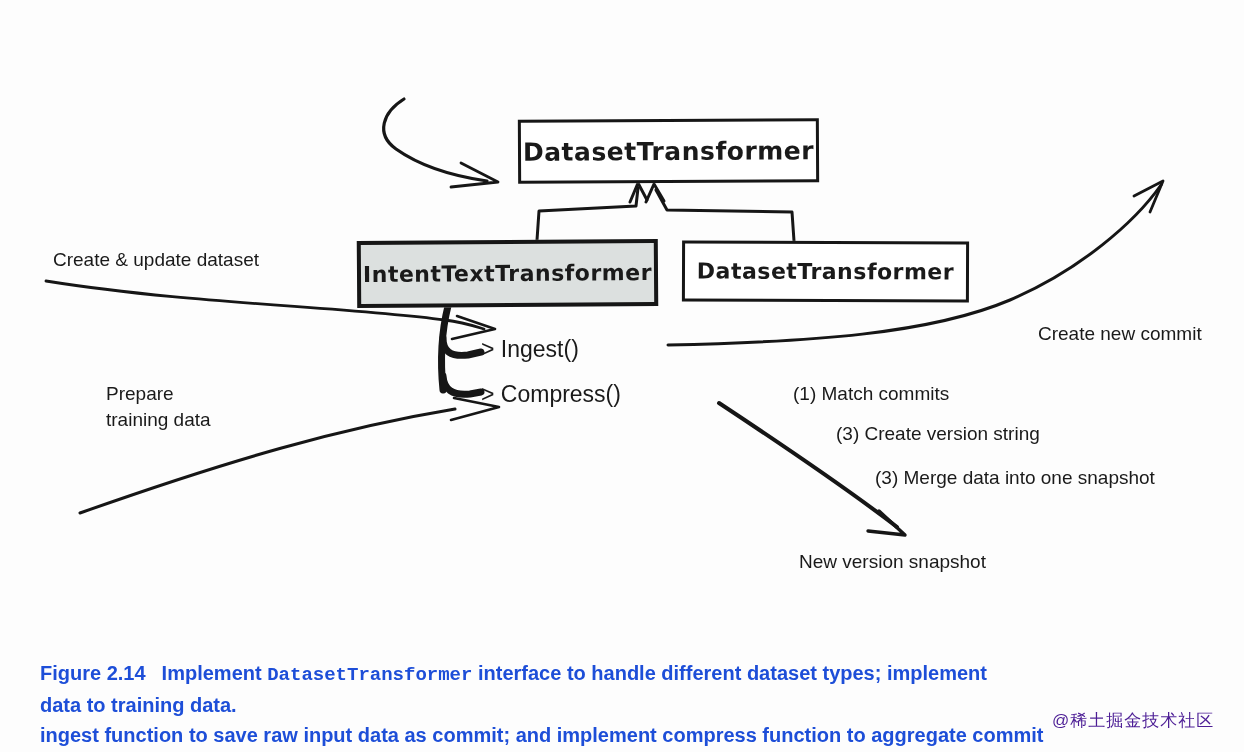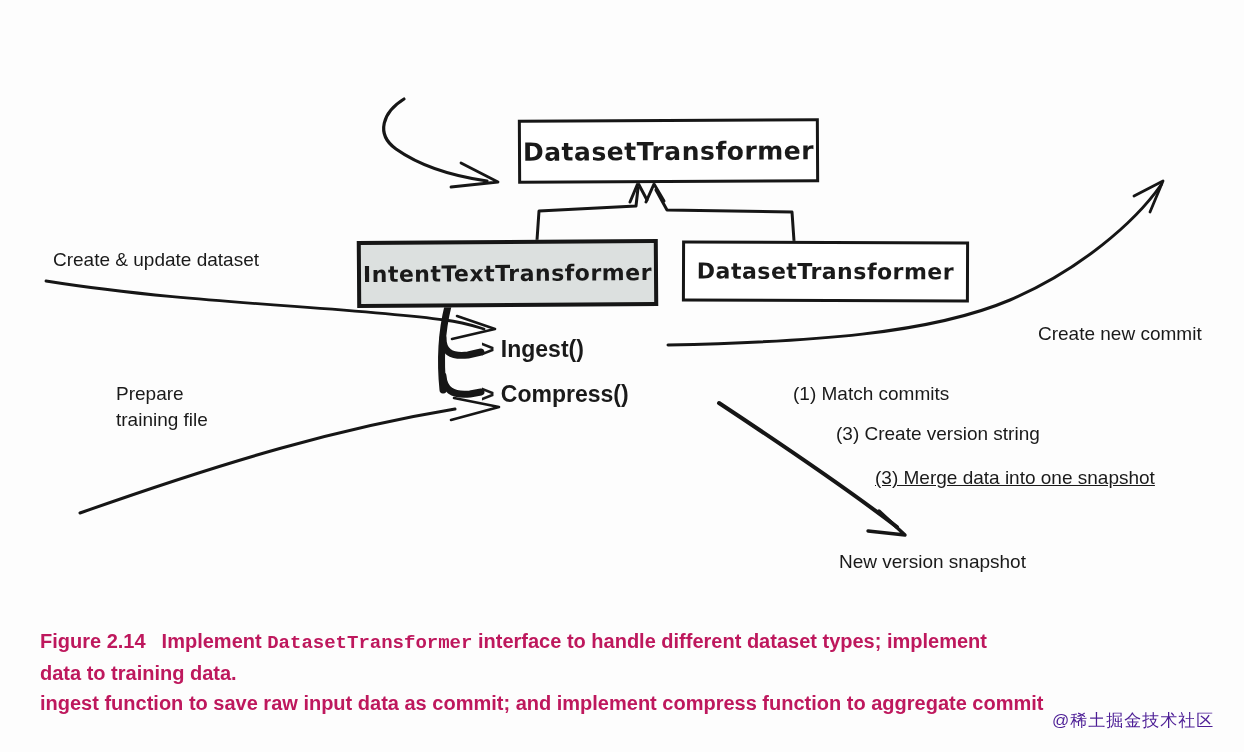--- a/index.html
+++ b/index.html
@@ -16,24 +16,24 @@
   .box{
     position:absolute;box-sizing:border-box;
     display:flex;align-items:center;justify-content:center;
     border:3px solid #161616;background:#ffffff;
     font-family:"DejaVu Sans", sans-serif;
     font-weight:bold;letter-spacing:0.5px;
   }
   #ds-box{left:518px;top:119px;width:301px;height:64px;font-size:25px;transform:rotate(-0.3deg);}
   #it-box{left:357px;top:240px;width:301px;height:67px;background:#dce0df;border-width:4px;font-size:22px;transform:rotate(-0.4deg);}
   #gt-box{left:682px;top:241px;width:287px;height:61px;font-size:22px;transform:rotate(0.2deg);}
-  .method{position:absolute;font-weight:bold;font-size:23px;white-space:nowrap;}
+  .method{position:absolute;font-weight:normal;font-size:23px;white-space:nowrap;}
   #caption{
-    position:absolute;left:40px;top:626px;width:1170px;
-    color:#be185d;font-weight:bold;font-size:20px;line-height:30px;
+    position:absolute;left:40px;top:658px;width:1170px;
+    color:#1d4ed8;font-weight:bold;font-size:20px;line-height:30px;
   }
   #caption .fig-label{margin-right:16px;}
   #caption .code{font-family:"Liberation Mono","DejaVu Sans Mono",monospace;font-size:19px;}
   #watermark{
     position:absolute;left:1052px;top:709px;
     color:#4c1d95;font-size:17px;letter-spacing:1px;white-space:nowrap;
   }
 </style>
 </head>
 <body>
@@ -90,35 +90,35 @@
   <div id="it-box" class="box">
     <span>IntentTextTransformer</span>
   </div>
   <div id="gt-box" class="box">
     <span>DatasetTransformer</span>
   </div>
 
 
   <div class="txt" style="left:53px;top:247px;">Create &amp; update dataset</div>
 
-  <div class="txt" style="left:116px;top:381px;">
+  <div class="txt" style="left:106px;top:381px;">
     <div>Prepare</div>
-    <div>training file</div>
+    <div>training data</div>
   </div>
 
   <div class="method" style="left:481px;top:336px;">&gt; Ingest()</div>
   <div class="method" style="left:481px;top:381px;">&gt; Compress()</div>
 
   <div class="txt" style="left:1038px;top:321px;">Create new commit</div>
 
   <div class="txt" style="left:793px;top:381px;">(1) Match commits</div>
   <div class="txt" style="left:836px;top:421px;">(3) Create version string</div>
-  <div class="txt" style="left:875px;top:465px;text-decoration:underline;">(3) Merge data into one snapshot</div>
+  <div class="txt" style="left:875px;top:465px;">(3) Merge data into one snapshot</div>
 
-  <div class="txt" style="left:799px;top:549px;margin-left:40px;">
+  <div class="txt" style="left:799px;top:549px;">
     <div>New version snapshot</div>
   </div>
 
   <div id="caption">
     <div>
       <span class="fig-label">Figure 2.14</span><span>Implement </span><span class="code">DatasetTransformer</span><span> interface to handle different dataset types; implement</span>
     </div>
     <div>data to training data.</div>
     <div>ingest function to save raw input data as commit; and implement compress function to aggregate commit</div>
   </div>

